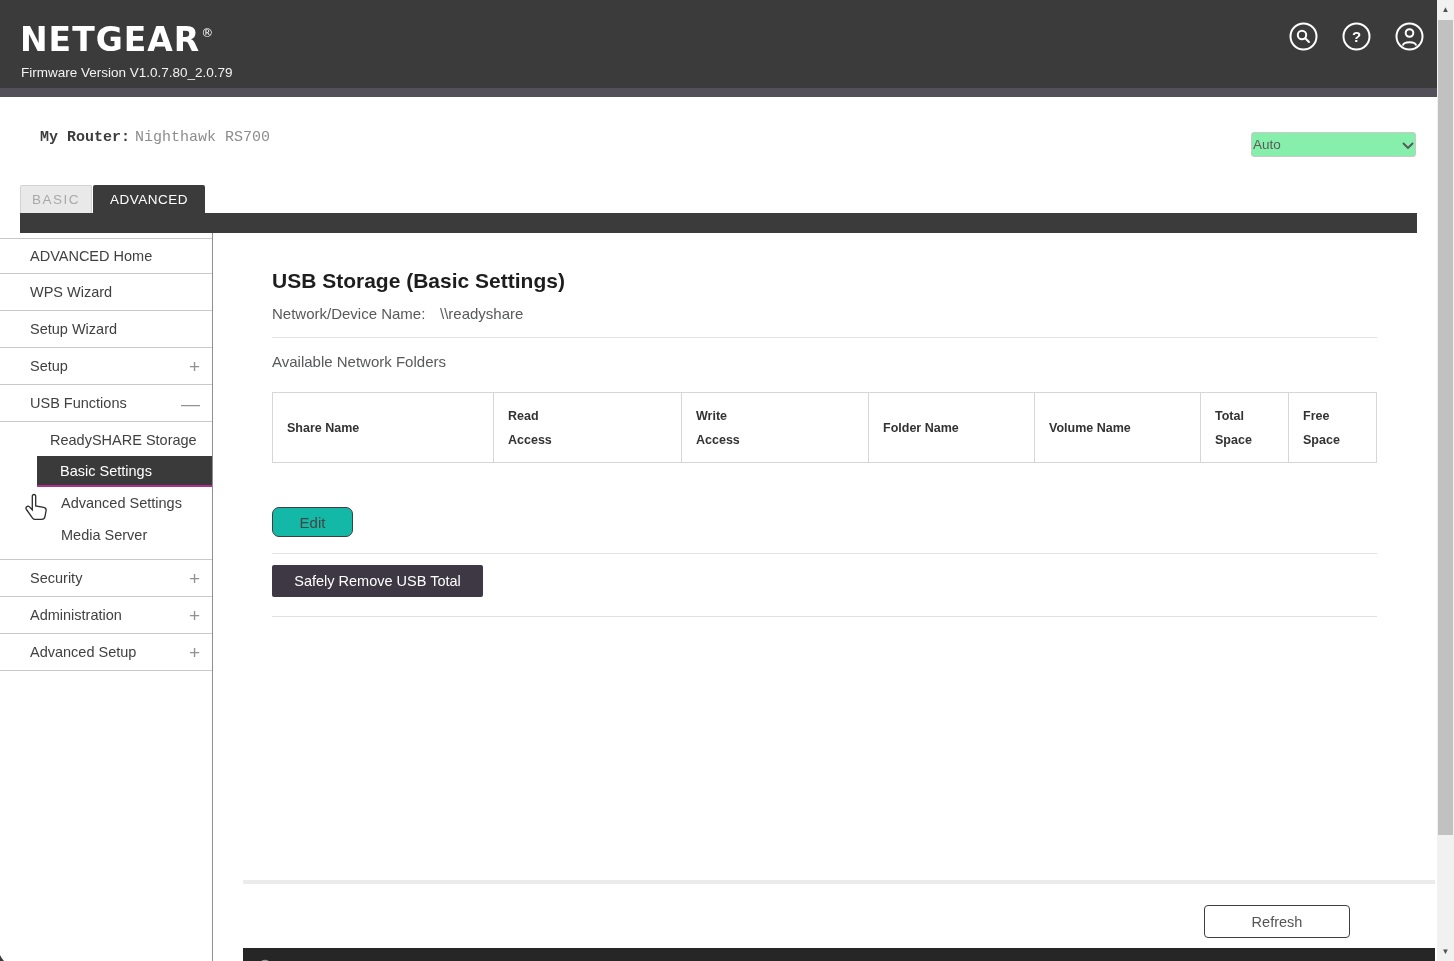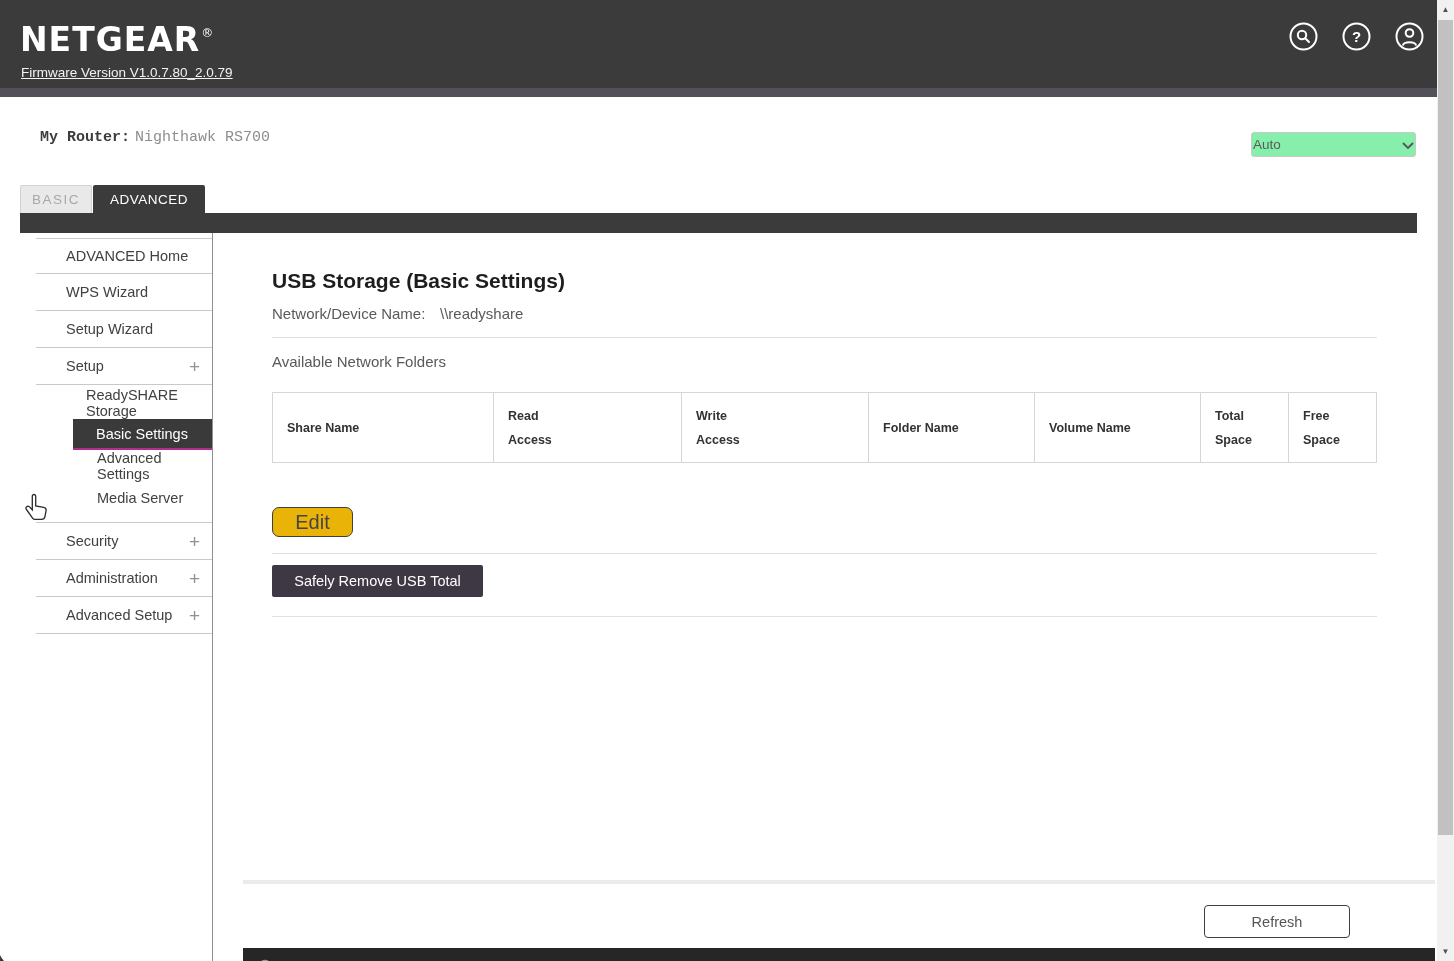--- a/index.html
+++ b/index.html
@@ -9,21 +9,21 @@
     -webkit-font-smoothing:antialiased;
   }
   span:empty{display:none;}
 
   
   .topbar{position:absolute;left:0;top:0;width:1437px;height:88px;background:#3b3b3b;}
   .topbar-strip{position:absolute;left:0;top:88px;width:1437px;height:9px;background:#54505a;}
   .logo{position:absolute;left:20px;top:20px;color:#fff;font-family:"DejaVu Sans",sans-serif;
         font-weight:bold;font-size:33px;letter-spacing:1px;}
   .reg{font-size:12px;position:relative;top:-14px;left:1px;font-weight:normal;}
-  .firmware{position:absolute;left:21px;top:65px;color:#f2f2f2;font-size:13.5px;text-decoration:underline;}
+  .firmware{position:absolute;left:21px;top:65px;color:#f2f2f2;font-size:13.5px;}
   .topbar-icons{position:absolute;left:1289px;top:22px;display:flex;gap:24px;}
   .hicon{width:29px;height:29px;display:block;cursor:pointer;}
 
   
   .scrollbar{position:absolute;right:0;top:0;width:17px;height:961px;background:#f1f1f1;}
   .scroll-btn{position:absolute;left:0;width:17px;height:17px;display:flex;align-items:center;
               justify-content:center;font-size:8px;color:#505050;}
   .scroll-up{top:1px;}
   .scroll-down{bottom:1px;}
   .scroll-thumb{position:absolute;left:1px;top:20px;width:15px;height:815px;background:#c1c1c1;}
@@ -41,21 +41,21 @@
   .tab{position:absolute;top:185px;height:28px;display:flex;align-items:center;justify-content:center;
        font-size:13.5px;cursor:pointer;box-sizing:border-box;}
   .tab-basic{left:20px;width:72px;background:#e9e9e9;border:1px solid #d2d2d2;border-bottom:none;
              color:#a8a8a8;letter-spacing:1.5px;border-radius:2px 2px 0 0;}
   .tab-advanced{left:93px;width:112px;background:#3b3b3b;color:#fff;letter-spacing:.5px;
                 border-radius:2px 2px 0 0;}
   .dark-bar{position:absolute;left:20px;top:213px;width:1397px;height:20px;background:#3b3b3b;}
 
   
   .sidebar{position:absolute;left:0;top:233px;width:213px;height:728px;border-right:1px solid #8f8f8f;
-           box-sizing:border-box;background:#fff;padding-left:36px;}
+           box-sizing:border-box;background:#fff;}
   .side-nav{margin-top:5px;border-top:1px solid #c9c9c9;}
   .side-item{height:36px;border-bottom:1px solid #c9c9c9;display:flex;align-items:center;
              justify-content:space-between;padding:0 12px 0 30px;font-size:14.5px;color:#414141;
              cursor:pointer;background:#fff;}
   .side-item.first{height:34px;}
   .expand-glyph{color:#929292;font-size:19px;font-weight:300;line-height:1;}
   .side-subgroup{border-bottom:1px solid #c9c9c9;padding:2px 0 8px 0;}
   .side-sub{height:32px;display:flex;align-items:center;padding-left:61px;font-size:14.5px;
             color:#414141;cursor:pointer;}
   .side-sub.parent{padding-left:50px;}
@@ -73,21 +73,21 @@
 
   .folders-table{position:absolute;left:272px;top:392px;width:1105px;height:71px;box-sizing:border-box;
                  border:1px solid #d6d6d6;display:flex;background:#fff;}
   .th{display:flex;flex-direction:column;justify-content:center;padding-left:14px;box-sizing:border-box;
       border-right:1px solid #d6d6d6;font-weight:bold;font-size:12.5px;color:#333;line-height:24px;}
   .th:last-child{border-right:none;flex:1;}
   .c1{width:221px;} .c2{width:188px;} .c3{width:187px;} .c4{width:166px;}
   .c5{width:166px;} .c6{width:88px;}
 
   .btn-edit{position:absolute;left:272px;top:507px;width:81px;height:30px;box-sizing:border-box;
-            background:#eab308;border:1.5px solid #3f3f3f;border-radius:7px;font-size:20px;color:#454545;
+            background:#14b8a6;border:1.5px solid #3f3f3f;border-radius:7px;font-size:15px;color:#454545;
             display:flex;align-items:center;justify-content:center;cursor:pointer;
             font-family:"Liberation Sans",sans-serif;}
   .btn-remove{position:absolute;left:272px;top:565px;width:211px;height:32px;box-sizing:border-box;
               background:#3e3845;border:none;border-radius:2px;color:#fff;font-size:14.5px;
               display:flex;align-items:center;justify-content:center;cursor:pointer;
               font-family:"Liberation Sans",sans-serif;}
   .bottom-band{position:absolute;left:243px;top:880px;width:1192px;height:4px;background:#ebebeb;}
   .btn-refresh{position:absolute;left:1204px;top:905px;width:146px;height:33px;box-sizing:border-box;
                background:#fff;border:1.5px solid #3f3f3f;border-radius:4px;font-size:14.5px;color:#555;
                display:flex;align-items:center;justify-content:center;cursor:pointer;
@@ -154,20 +154,24 @@
 
     </div>
     <div class="side-item">
       <span>Setup Wizard</span>
 
     </div>
     <div class="side-item">
       <span>Setup</span>
       <span class="expand-glyph">+</span>
     </div>
+    <div class="side-item">
+      <span>USB Functions</span>
+      <span class="expand-glyph">—</span>
+    </div>
     <div class="side-subgroup">
       <div class="side-sub parent">
         <span>ReadySHARE Storage</span>
       </div>
       <div class="side-sub selected">
         <span>Basic Settings</span>
       </div>
       <div class="side-sub">
         <span>Advanced Settings</span>
       </div>

